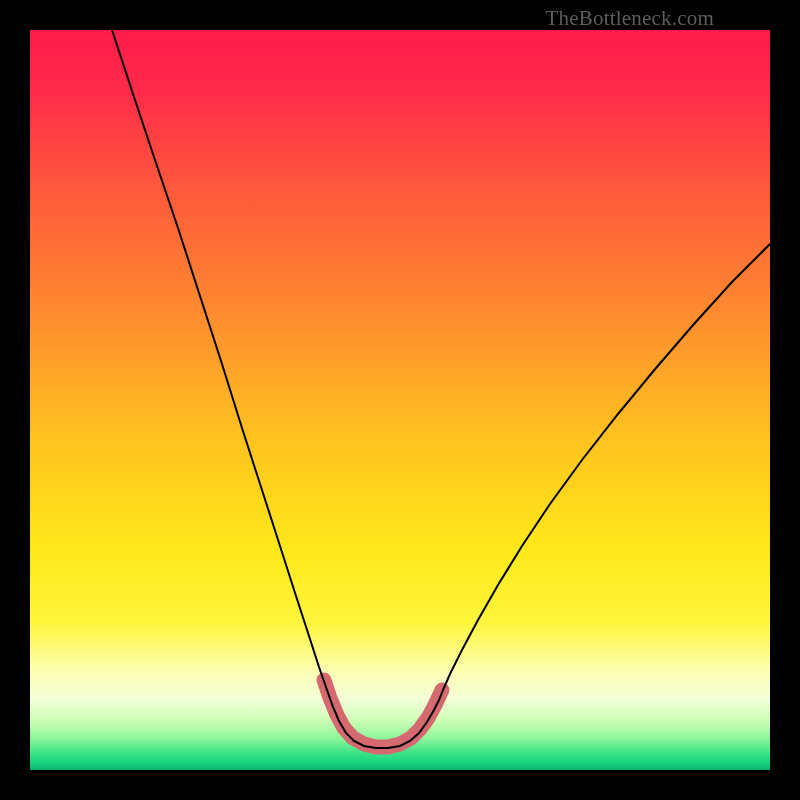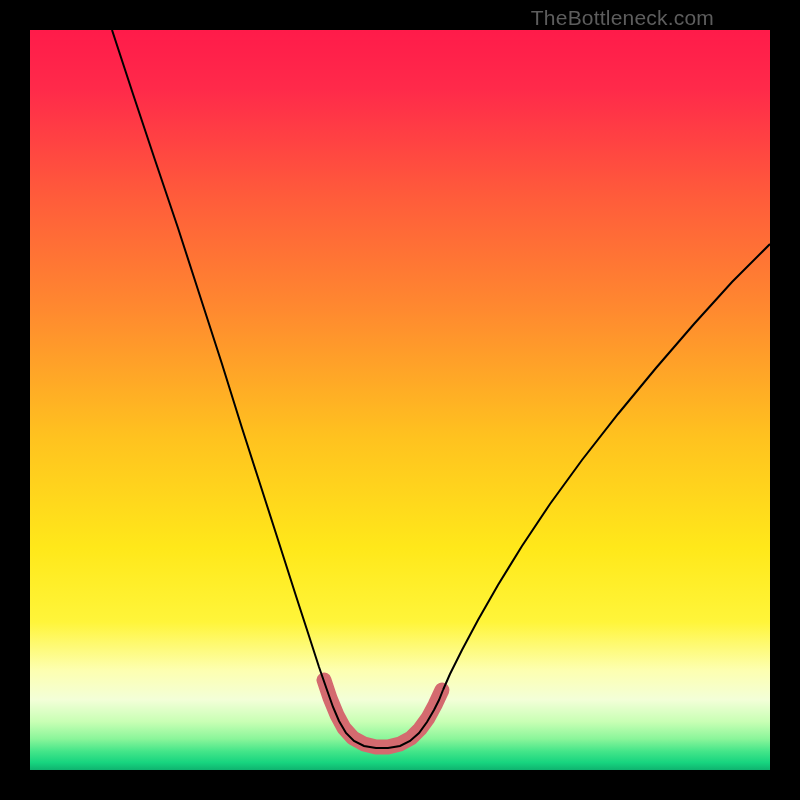--- a/index.html
+++ b/index.html
@@ -9,20 +9,21 @@
     height: 800px;
     background: #000;
     overflow: hidden;
     font-family: Arial, Helvetica, sans-serif;
   }
   .frame {
     position: absolute;
     left: 0; top: 0;
     width: 724px; height: 800px;
     background: #000;
+    font-family: Liberation Serif, serif;
   }
   .plot {
     position: absolute;
     left: 30px;
     top: 30px;
     width: 740px;
     height: 740px;
     overflow: hidden;
   }
   .gradient {

